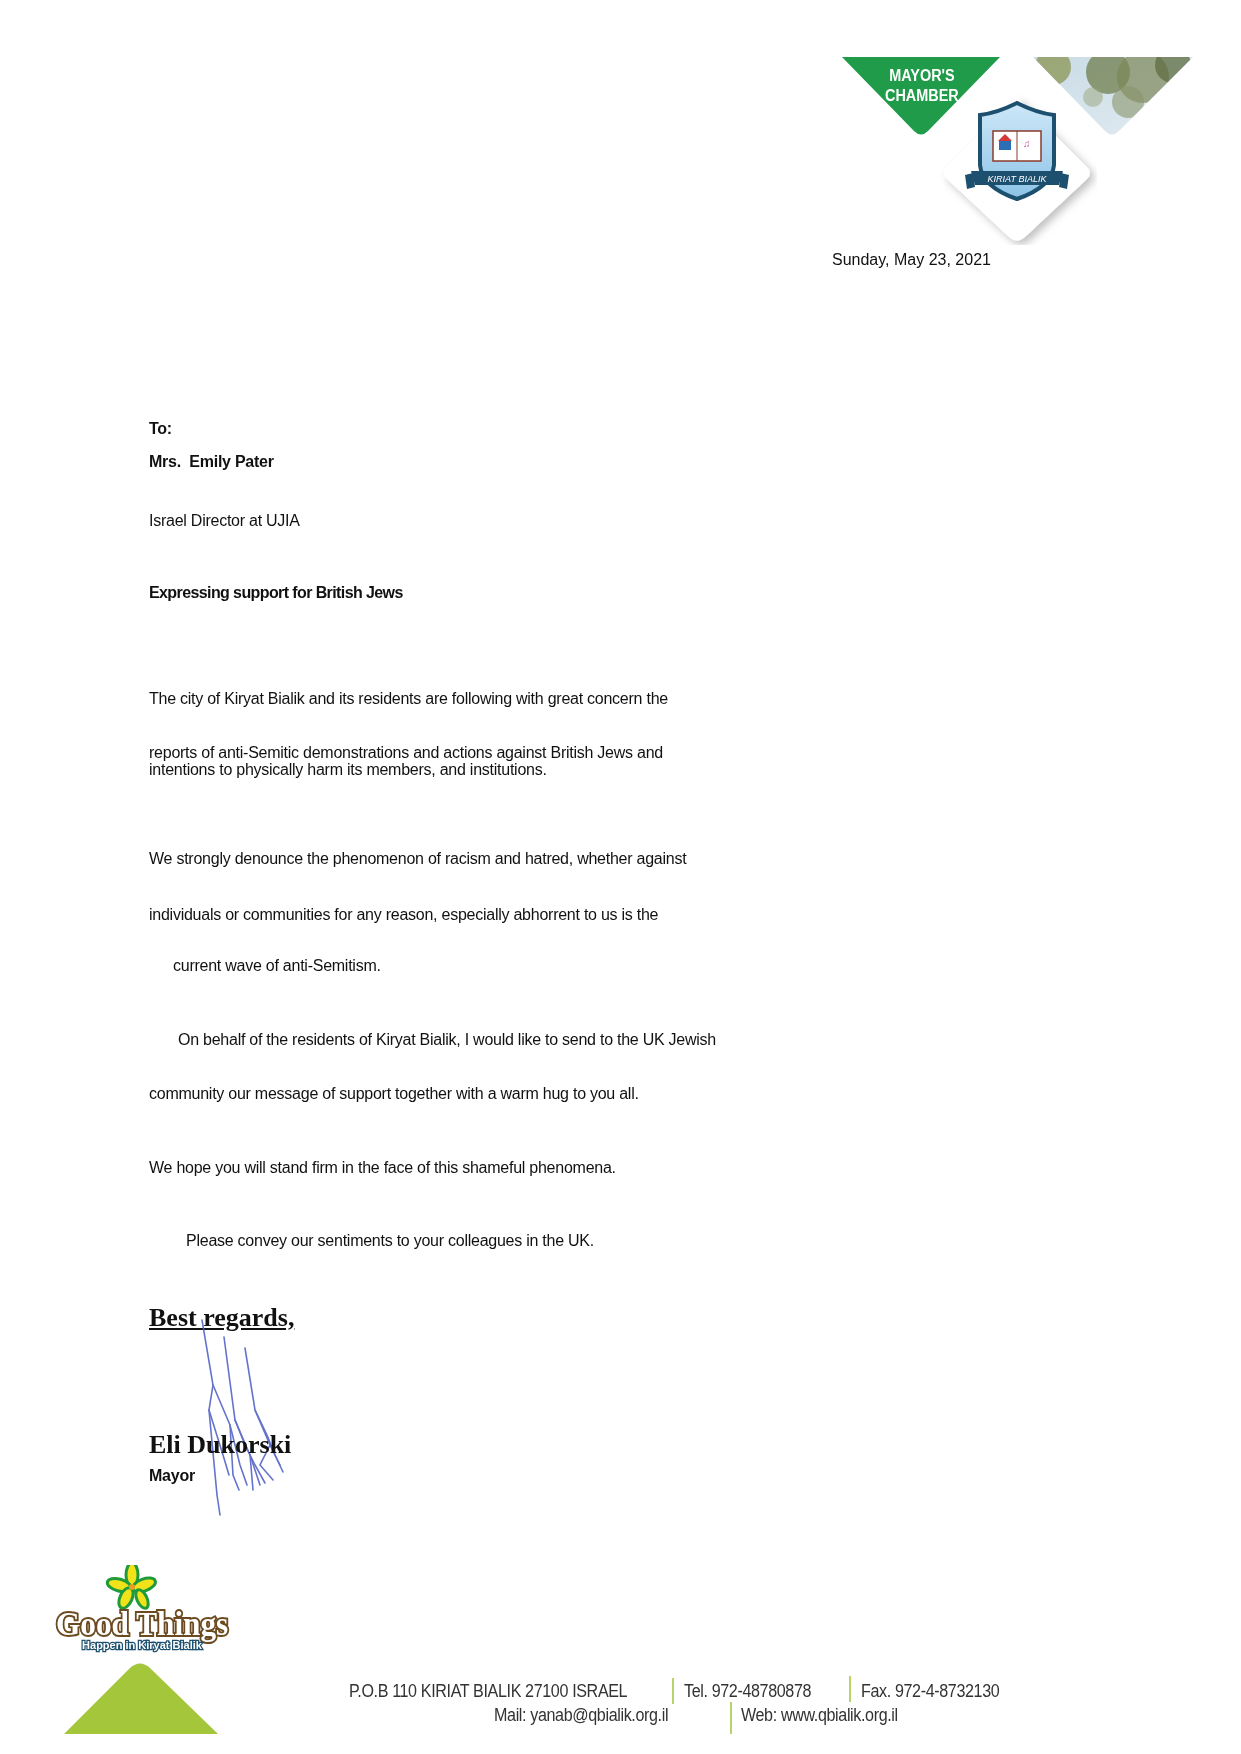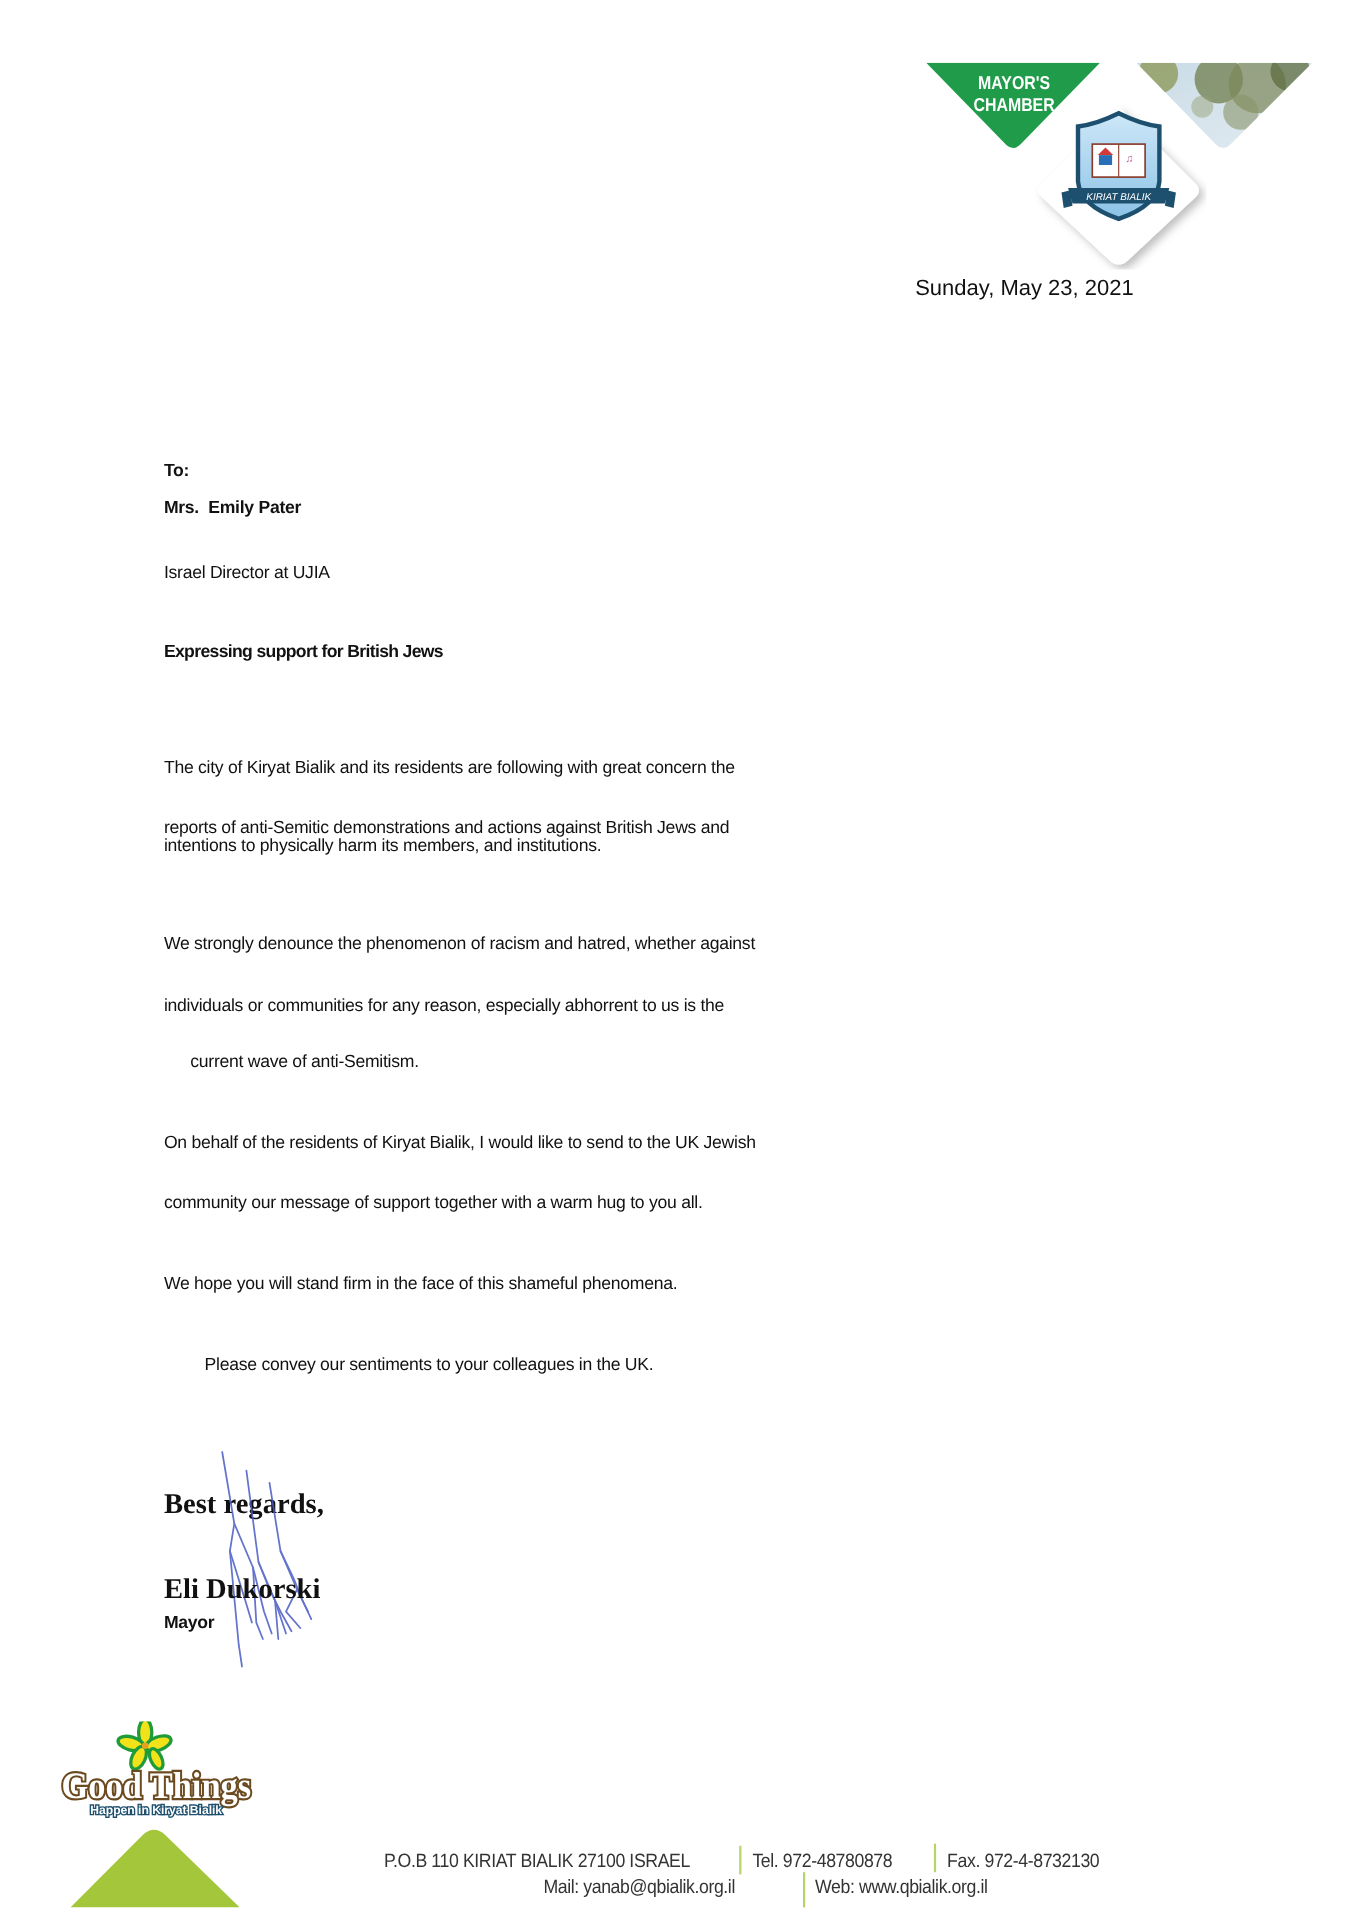--- a/index.html
+++ b/index.html
@@ -5,21 +5,21 @@
   html, body { margin:0; padding:0; background:#ffffff; }
   body { width:1241px; height:1754px; position:relative; overflow:hidden; font-family:"Liberation Sans", sans-serif; color:#111; }
   .abs { position:absolute; }
   .txt { position:absolute; left:149px; white-space:nowrap; font-size:16px; letter-spacing:-0.25px; line-height:1; }
   .bold { font-weight:bold; }
   .serif-bold { font-family:"Liberation Serif", serif; font-weight:bold; font-size:26px; letter-spacing:0; }
   
   #mayors-triangle { left:842px; top:57px; width:158px; height:80px; }
   #tree-triangle { left:1033px; top:57px; width:160px; height:80px; }
   #diamond { left:937px; top:95px; width:160px; height:150px; }
-  #date { left:832px; top:252px; font-size:20px; letter-spacing:0; white-space:nowrap; line-height:1; }
+  #date { left:832px; top:252px; font-size:16px; letter-spacing:0; white-space:nowrap; line-height:1; }
   
   #signature { left:195px; top:1315px; width:100px; height:205px; }
   
   #gt-logo { left:40px; top:1565px; width:205px; height:90px; }
   #footer-tri { left:64px; top:1662px; width:154px; height:72px; }
   .foot { position:absolute; font-size:17.5px; color:#333; white-space:nowrap; letter-spacing:-0.4px; line-height:1; transform:scaleX(0.92); transform-origin:left top; }
   .sep { position:absolute; width:2px; background:#b7d36a; }
 </style>
 </head>
 <body>
@@ -84,27 +84,27 @@
 
 <div>
   <div class="txt" style="top:691px;">The city of Kiryat Bialik and its residents are following with great concern the</div>
   <div class="txt" style="top:745px;">reports of anti-Semitic demonstrations and actions against British Jews and</div>
   <div class="txt" style="top:762px;">intentions to physically harm its members, and institutions.</div>
   <div class="txt" style="top:851px;">We strongly denounce the phenomenon of racism and hatred, whether against</div>
   <div class="txt" style="top:907px;">individuals or communities for any reason, especially abhorrent to us is the</div>
   <div class="txt" style="top:958px;margin-left:24px;">current wave of anti-Semitism.</div>
 </div>
 <div>
-  <div class="txt" style="top:1032px;">On behalf of the residents of Kiryat Bialik, I would like to send to the UK Jewish</div>
+  <div class="txt" style="top:1032px;margin-left:29px;">On behalf of the residents of Kiryat Bialik, I would like to send to the UK Jewish</div>
   <div class="txt" style="top:1086px;">community our message of support together with a warm hug to you all.</div>
 </div>
 <div class="txt" style="top:1160px;">We hope you will stand firm in the face of this shameful phenomena.</div>
 <div class="txt" style="top:1233px;margin-left:37px;">Please convey our sentiments to your colleagues in the UK.</div>
 
-<div class="txt serif-bold" style="top:1354px;">Best regards,</div>
+<div class="txt serif-bold" style="top:1305px;text-decoration:underline;">Best regards,</div>
 
 <svg id="signature" class="abs" viewBox="0 0 100 205">
   <g fill="none" stroke="#4a5bc4" stroke-width="1.6" stroke-linecap="round" opacity="0.85">
     <path d="M7 5 L18 70 L14 95 L22 180 L25 200"></path>
     <path d="M18 70 L35 110 L45 150 L52 170"></path>
     <path d="M14 95 L28 140 L34 160"></path>
     <path d="M29 22 L40 105 L55 140 L65 170"></path>
     <path d="M40 105 L50 130 L60 150 L70 168"></path>
     <path d="M50 33 L60 95 L75 130 L85 150"></path>
     <path d="M60 95 L72 120 L80 140 L88 157"></path>

